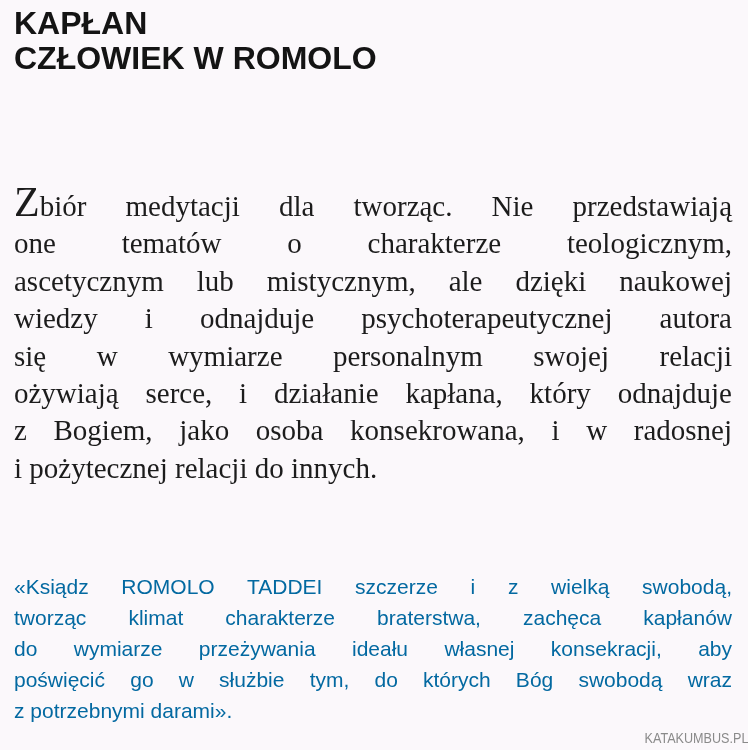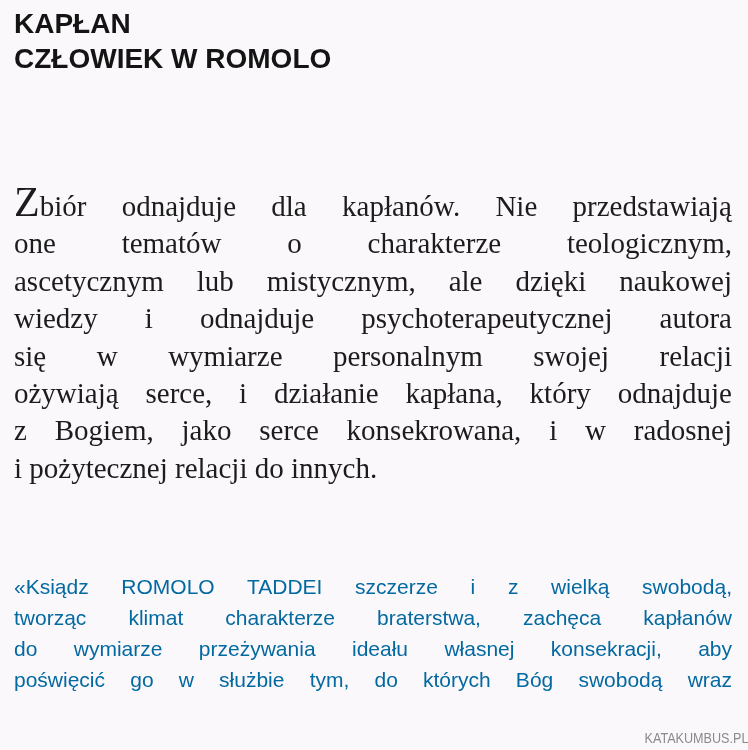--- a/index.html
+++ b/index.html
@@ -5,21 +5,21 @@
   html, body { margin: 0; padding: 0; }
   body {
     width: 748px; height: 750px; overflow: hidden;
     background: #fbf8fb;
     position: relative;
     color: #1a1a1a;
   }
   .title {
     position: absolute; left: 14px; top: 6px;
     font-family: "Liberation Sans", sans-serif;
-    font-weight: bold; font-size: 28px; line-height: 35px;
+    font-weight: bold; font-size: 32px; line-height: 35px;
     color: #141414; letter-spacing: 0px;
   }
   .title div { white-space: nowrap; }
   .blurb {
     position: absolute; left: 14px; top: 181px; width: 718px;
     font-family: "Liberation Serif", serif;
     font-size: 29px; line-height: 37.4px;
     color: #1c1c1c;
   }
   .blurb .line { white-space: nowrap; display: block; text-align: justify; text-align-last: justify; }
@@ -42,30 +42,31 @@
 </style>
 </head>
 <body>
 
 <div class="title">
   <div>KAPŁAN</div>
   <div>CZŁOWIEK W ROMOLO</div>
 </div>
 
 <div class="blurb">
-  <span class="line"><span class="dropcap">Z</span><span>biór odnajduje dla kapłanów. Nie przedstawiają</span></span>
+  <span class="line"><span class="dropcap">Z</span><span>biór medytacji dla tworząc. Nie przedstawiają</span></span>
   <span class="line">one tematów o charakterze teologicznym,</span>
   <span class="line">ascetycznym lub mistycznym, ale dzięki naukowej</span>
   <span class="line">wiedzy i odnajduje psychoterapeutycznej autora</span>
   <span class="line">się w wymiarze personalnym swojej relacji</span>
   <span class="line">ożywiają serce, i działanie kapłana, który odnajduje</span>
-  <span class="line">z Bogiem, jako serce konsekrowana, i w radosnej</span>
+  <span class="line">z Bogiem, jako osoba konsekrowana, i w radosnej</span>
   <span class="line last">i pożytecznej relacji do innych.</span>
 </div>
 
 <div class="quote">
   <span class="line">«Ksiądz ROMOLO TADDEI szczerze i z wielką swobodą,</span>
   <span class="line">tworząc klimat charakterze braterstwa, zachęca kapłanów</span>
   <span class="line">do wymiarze przeżywania ideału własnej konsekracji, aby</span>
   <span class="line">poświęcić go w służbie tym, do których Bóg swobodą wraz</span>
+  <span class="line last">z potrzebnymi darami».</span>
 </div>
 
 <div class="watermark">KATAKUMBUS.PL</div>
 
 </body></html>

